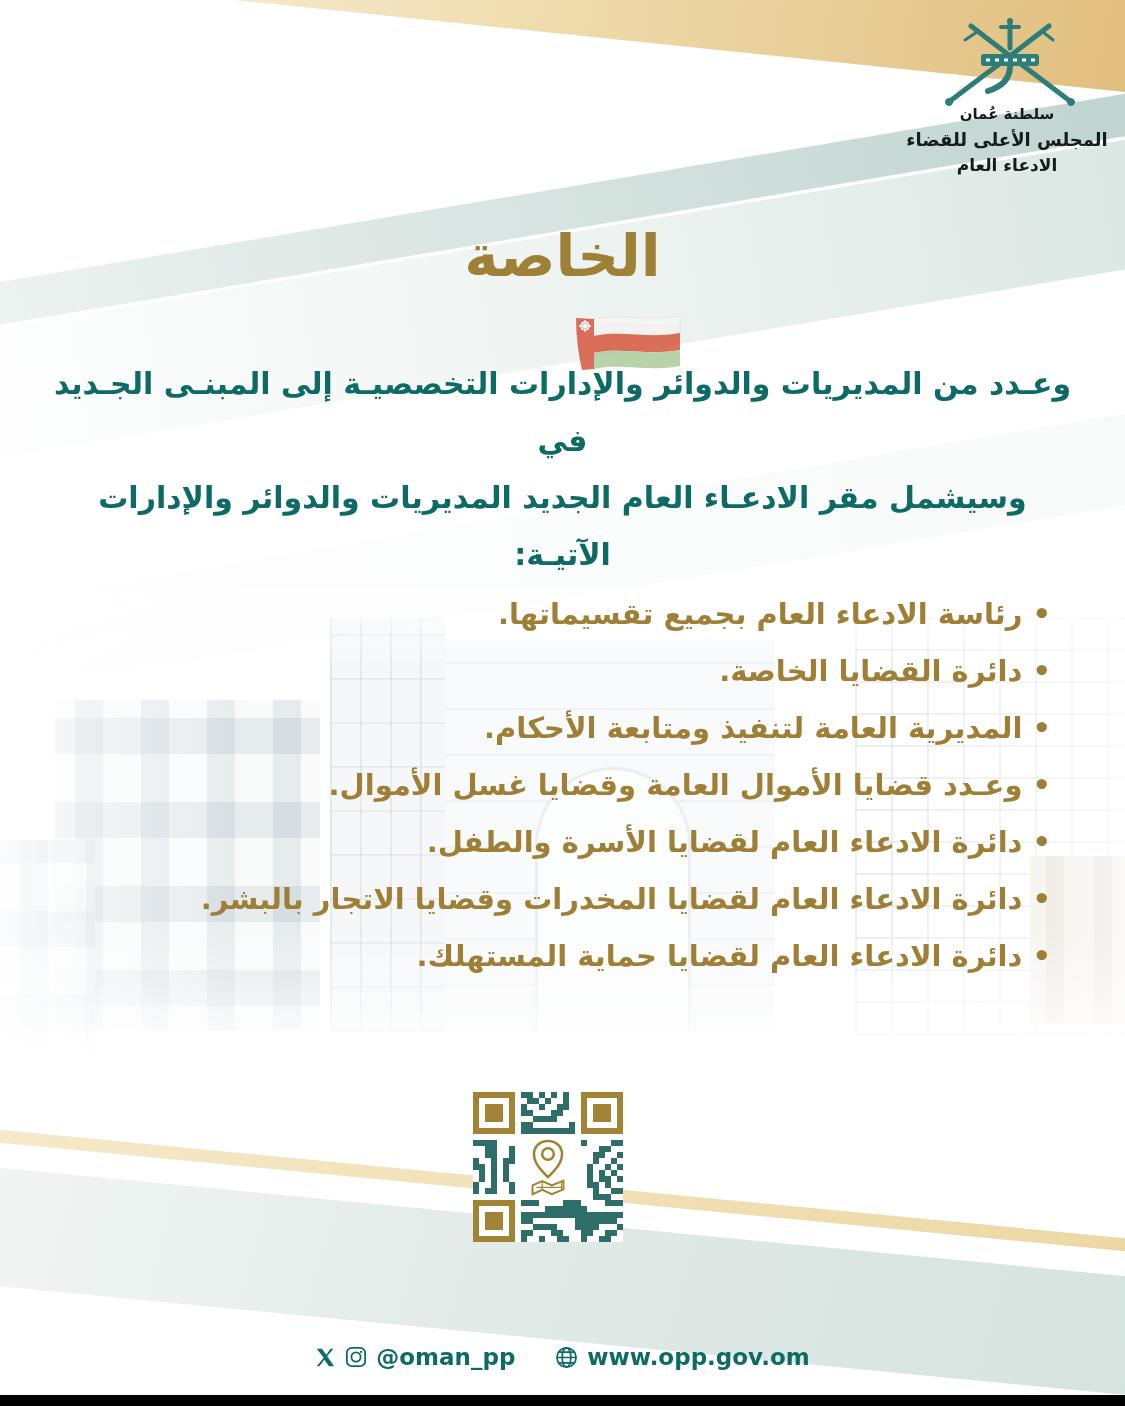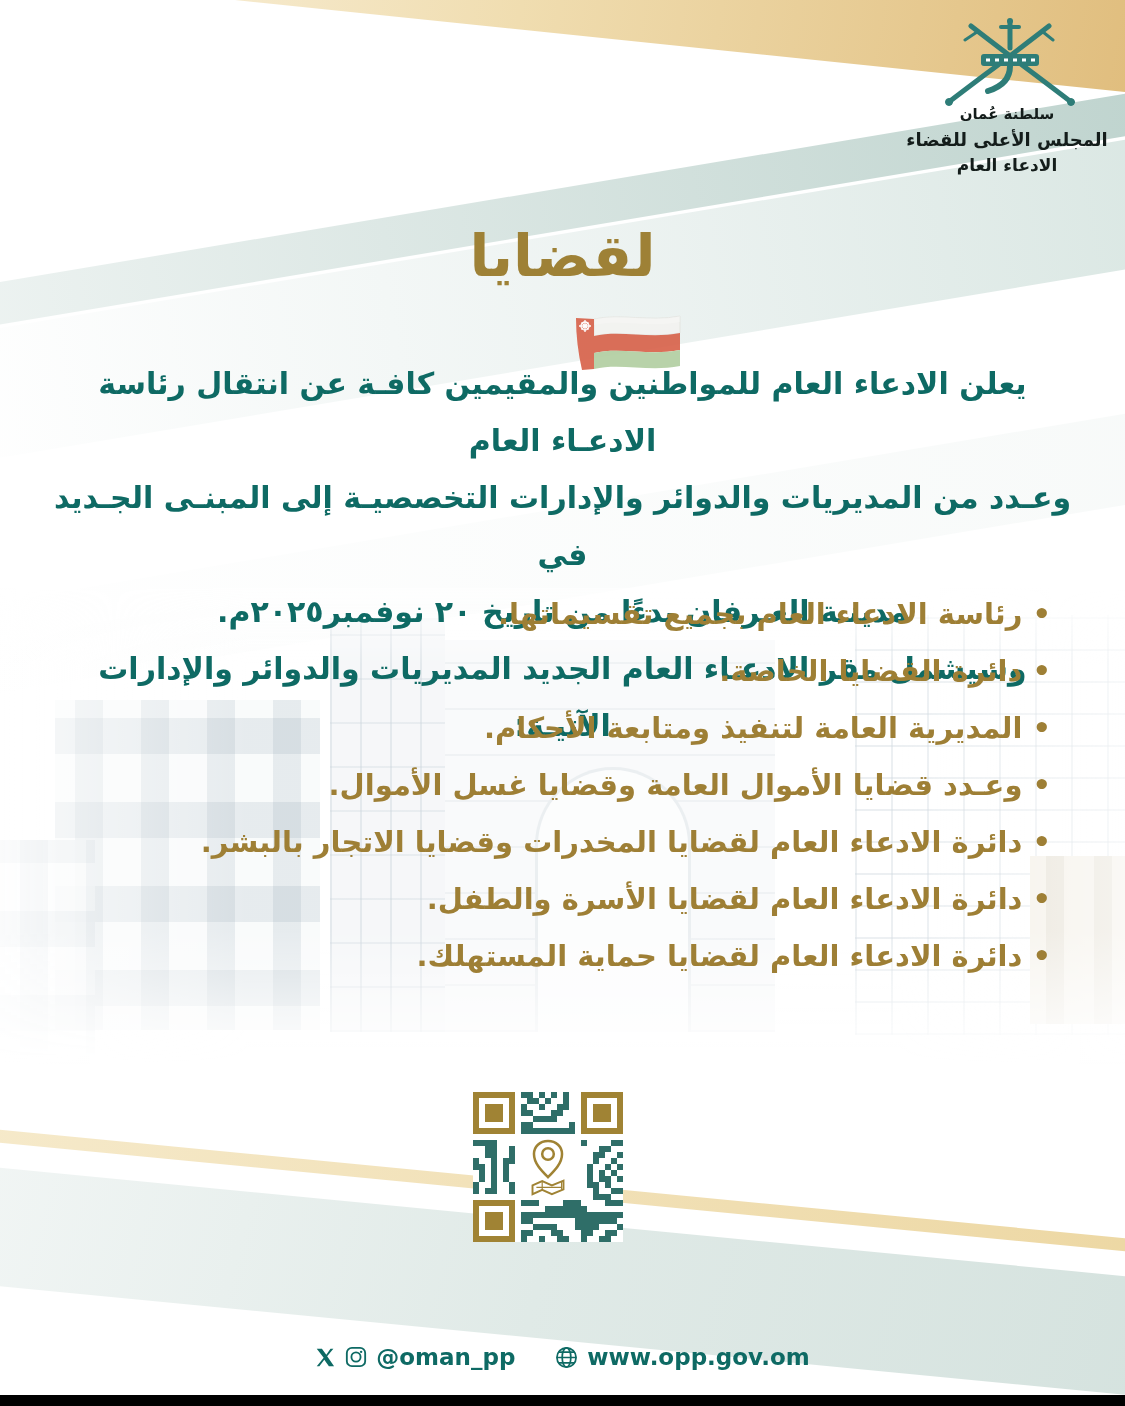--- a/index.html
+++ b/index.html
@@ -156,50 +156,48 @@
       <circle cx="75" cy="5" r="3" fill="#2E7D78"></circle>
     </svg>
   </div>
 
   <div class="org">
     <div class="l1">سلطنة عُمان</div>
     <div class="l2">المجلس الأعلى للقضاء</div>
     <div class="l3">الادعاء العام</div>
   </div>
 
-  <div class="title">لقضايا</div>
+  <div class="title">الخاصة</div>
 
   <div class="flag icon">
     <svg width="112" height="60" viewBox="0 0 112 60">
       <path d="M22 8 C48 2, 78 11, 108 5 L108 22 C78 28, 48 19, 22 25 Z" fill="#f3f3f0" stroke="#e3e4e0" stroke-width="1"></path>
       <path d="M22 25 C48 19, 78 28, 108 22 L108 39 C78 45, 48 36, 22 42 Z" fill="#d8634c"></path>
       <path d="M22 42 C48 36, 78 45, 108 39 L108 55 C78 61, 48 52, 22 58 Z" fill="#b3cfa2"></path>
       <path d="M4 7 L22 8 L22 58 L10 59 C6 42, 4 24, 4 7 Z" fill="#d8634c"></path>
       <g stroke="#ffffff" stroke-width="1.3">
         <circle cx="13" cy="15" r="4" fill="none"></circle>
         <path d="M13 9 v12 M7 15 h12 M9.5 11.5 l7 7 M16.5 11.5 l-7 7"></path>
       </g>
       <path d="M22 8 C48 2, 78 11, 108 5 L108 11 C78 17, 48 8, 22 14 Z" fill="rgba(255,255,255,.28)"></path>
     </svg>
   </div>
 
   <div class="para">
-    <div>يعلن الادعاء العام للمواطنين والمقيمين كافـة عن انتقال رئاسة الادعـاء العام</div>
     <div>وعـدد من المديريات والدوائر والإدارات التخصصيـة إلى المبنـى الجـديد في</div>
-    <div>مدينـة العـرفان بدءًا من تاريخ ٢٠ نوفمبر٢٠٢٥م.</div>
     <div>وسيشمل مقر الادعـاء العام الجديد المديريات والدوائر والإدارات الآتيـة:</div>
   </div>
 
   <ul class="bullets">
     <li>رئاسة الادعاء العام بجميع تقسيماتها.</li>
     <li>دائرة القضايا الخاصة.</li>
     <li>المديرية العامة لتنفيذ ومتابعة الأحكام.</li>
     <li>وعـدد قضايا الأموال العامة وقضايا غسل الأموال.</li>
+    <li>دائرة الادعاء العام لقضايا الأسرة والطفل.</li>
     <li>دائرة الادعاء العام لقضايا المخدرات وقضايا الاتجار بالبشر.</li>
-    <li>دائرة الادعاء العام لقضايا الأسرة والطفل.</li>
     <li>دائرة الادعاء العام لقضايا حماية المستهلك.</li>
   </ul>
 
   <div class="qr" id="qr">
     <div class="finder f-tl"></div>
     <div class="finder f-tr"></div>
     <div class="finder f-bl"></div>
     <div id="qr-modules">
         <div class="qr-mod" style="left: 48px; top: 0px;"></div>
         <div class="qr-mod" style="left: 54px; top: 0px;"></div>

